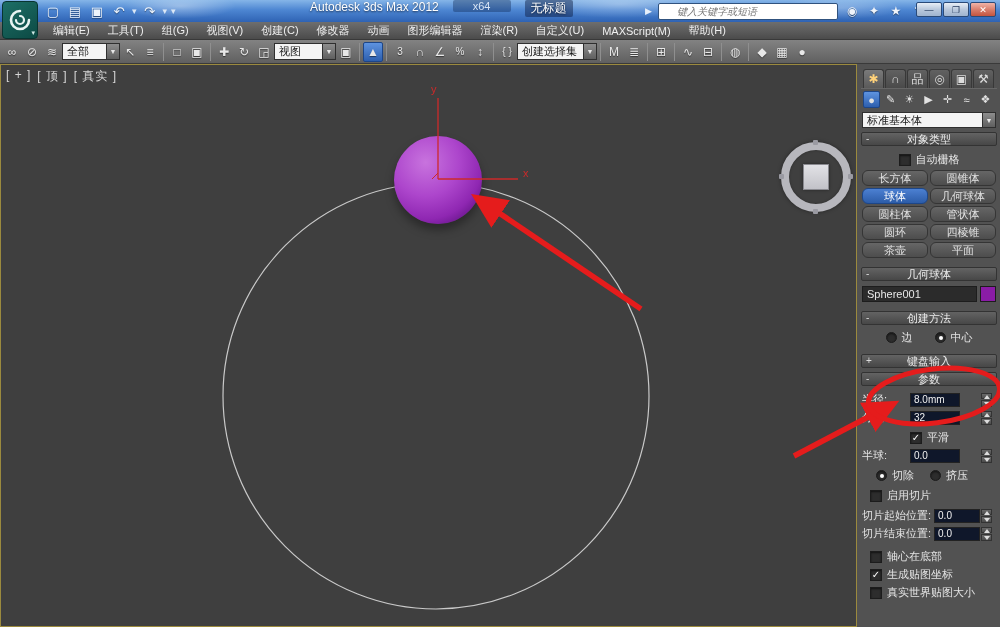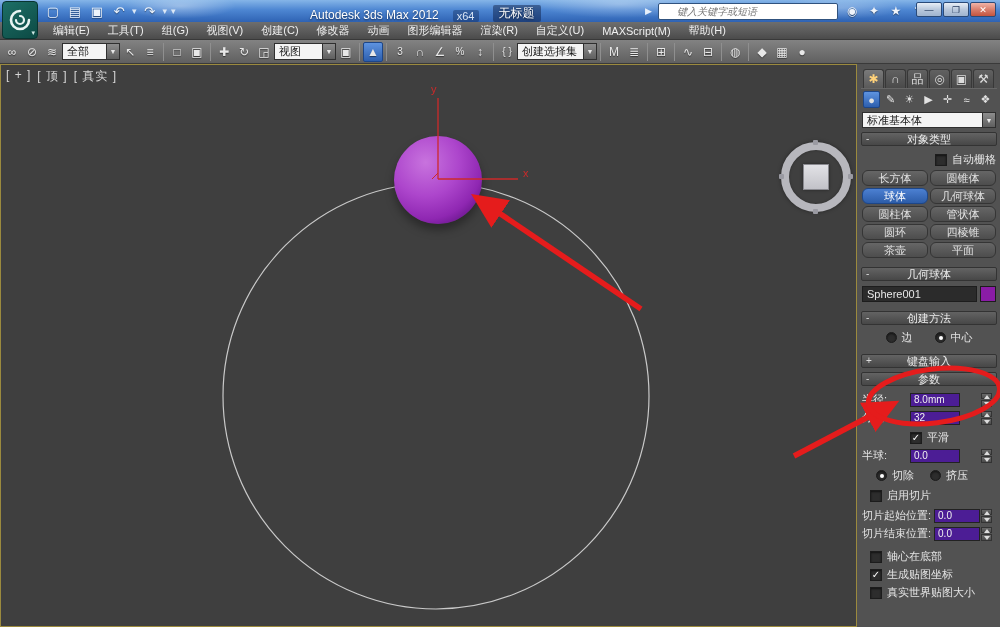--- a/index.html
+++ b/index.html
@@ -16,23 +16,23 @@
     display:flex; align-items:center; }
   .appbtn { position:absolute; left:2px; top:1px; width:36px; height:38px; z-index:5;
     background:linear-gradient(145deg,#1d6f66,#0c4a44); border:1px solid #083531; border-radius:4px;
     display:flex; align-items:center; justify-content:center; cursor:pointer; }
   .appbtn svg { display:block; }
   .appbtn .dd { position:absolute; right:2px; bottom:1px; font-size:7px; color:#cfe8e4; }
   .qat { display:flex; align-items:center; gap:4px; margin-left:44px; }
   .qat .qbtn { width:18px; height:18px; display:flex; align-items:center; justify-content:center;
     color:#eef4fb; font-size:13px; text-shadow:0 1px 1px rgba(0,0,0,.4); cursor:pointer; }
   .qat .qcaret { font-size:9px; color:#dce8f6; }
-  .tb-title { position:absolute; left:310px; top:0; height:22px; display:flex; align-items:flex-end; gap:14px; }
+  .tb-title { position:absolute; left:310px; top:0; height:22px; display:flex; align-items:flex-start; gap:14px; }
   .tb-title .main { color:#fff; font-size:12px; text-shadow:0 1px 2px rgba(0,0,0,.6); }
-  .tb-title .arch { color:#d7e4f4; font-size:11px; background:rgba(10,30,70,.35); padding:0 4px; border-radius:2px; }
+  .tb-title .arch { color:#d7e4f4; font-size:11px; background:rgba(10,30,70,.35); padding:0 20px; border-radius:2px; }
   .tb-title .doc { color:#fff; font-size:12px; background:rgba(10,25,60,.45); padding:0 6px; border-radius:2px; text-shadow:0 1px 2px rgba(0,0,0,.6); }
   .tb-search { position:absolute; left:645px; top:2px; height:18px; display:flex; align-items:center; gap:6px; }
   .tb-search .play { color:#e8f0fa; font-size:9px; }
   .tb-search input { width:180px; height:17px; border:1px solid #30527e; border-radius:2px;
     font-style:italic; font-size:10px; color:#8b8b8b; padding:0 18px; background:#fff; font-family:inherit; }
   .tb-search .sic { color:#f0f4fa; font-size:12px; width:16px; text-align:center; text-shadow:0 1px 1px rgba(0,0,0,.45); cursor:pointer; }
   .winctl { position:absolute; right:4px; top:2px; display:flex; gap:1px; }
   .winctl .wbtn { width:26px; height:15px; border:1px solid #2a4a78; border-radius:2px;
     background:linear-gradient(180deg,#e8eef6,#b9c8dc 50%,#9fb4cf); color:#243a5c; font-size:9px;
     display:flex; align-items:center; justify-content:center; cursor:pointer; }
@@ -104,21 +104,21 @@
   .namefield { flex:1; height:16px; background:#2b2b2b; border:1px solid #1d1d1d; color:#e8e8e8;
     font-size:11px; padding:0 4px; display:flex; align-items:center; }
   .swatch { width:16px; height:16px; border:1px solid #1d1d1d; cursor:pointer; }
   .radiorow { display:flex; align-items:center; gap:5px; cursor:pointer; }
   .radio { width:11px; height:11px; border-radius:50%; background:#2d2d2d; border:1px solid #1c1c1c;
     box-shadow:inset 0 1px 2px rgba(0,0,0,.6); position:relative; }
   .radio.sel::after { content:""; position:absolute; left:3px; top:3px; width:4px; height:4px; border-radius:50%; background:#fff; }
   .rlabel { font-size:11px; color:#e4e4e4; }
   .prow { display:flex; align-items:center; justify-content:space-between; margin-top:3px; padding-right:4px; }
   .plabel { color:#e4e4e4; font-size:11px; margin-right:3px; white-space:nowrap; }
-  .pfield { width:50px; height:14px; background:#4c1d95; border:1px solid #222; color:#f0f0f0; font-size:10px;
+  .pfield { width:50px; height:14px; background:#0f172a; border:1px solid #222; color:#f0f0f0; font-size:10px;
     padding:0 3px; display:flex; align-items:center; }
   .spin { width:11px; height:14px; margin-left:1px; display:flex; flex-direction:column; gap:1px; }
   .spin i { flex:1; background:linear-gradient(180deg,#6a6a6a,#4c4c4c); border:1px solid #333; position:relative; cursor:pointer; }
   .spin i::after { content:""; position:absolute; left:2px; border-left:3px solid transparent; border-right:3px solid transparent; }
   .spin .up::after { top:1px; border-bottom:4px solid #ddd; }
   .spin .dn::after { top:1px; border-top:4px solid #ddd; }
 
   
   .anno { position:absolute; left:0; top:0; z-index:60; pointer-events:none; }
 </style>
@@ -286,21 +286,21 @@
       <span class="cval">标准基本体</span>
       <span class="carr">▼</span>
     </div>
 
     <div class="rollup">
       <div class="rhead">
         <span class="pm">-</span>
         <span class="rtitle">对象类型</span>
       </div>
       <div class="rbody">
-        <div class="chkrow" style="justify-content:flex-end;margin-left:0">
+        <div class="chkrow" style="justify-content:center;margin-left:0">
           <span class="chk"></span>
           <span class="chklabel">自动栅格</span>
         </div>
         <div class="btngrid">
           <span class="obtn">长方体</span>
           <span class="obtn">圆锥体</span>
           <span class="obtn active">球体</span>
           <span class="obtn">几何球体</span>
           <span class="obtn">圆柱体</span>
           <span class="obtn">管状体</span>

